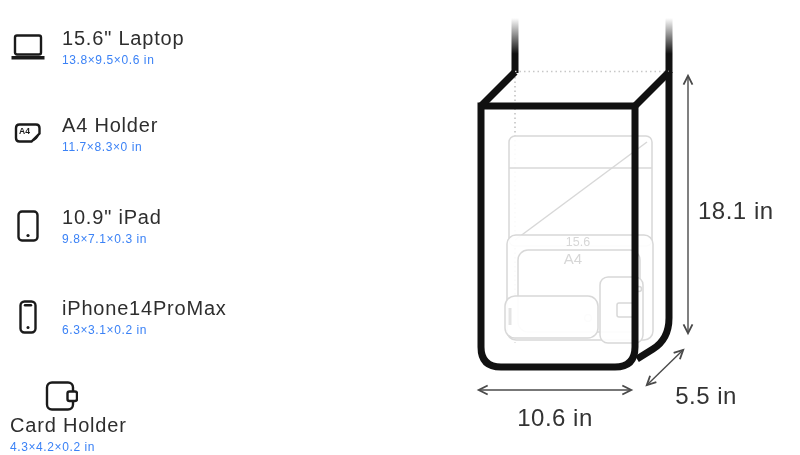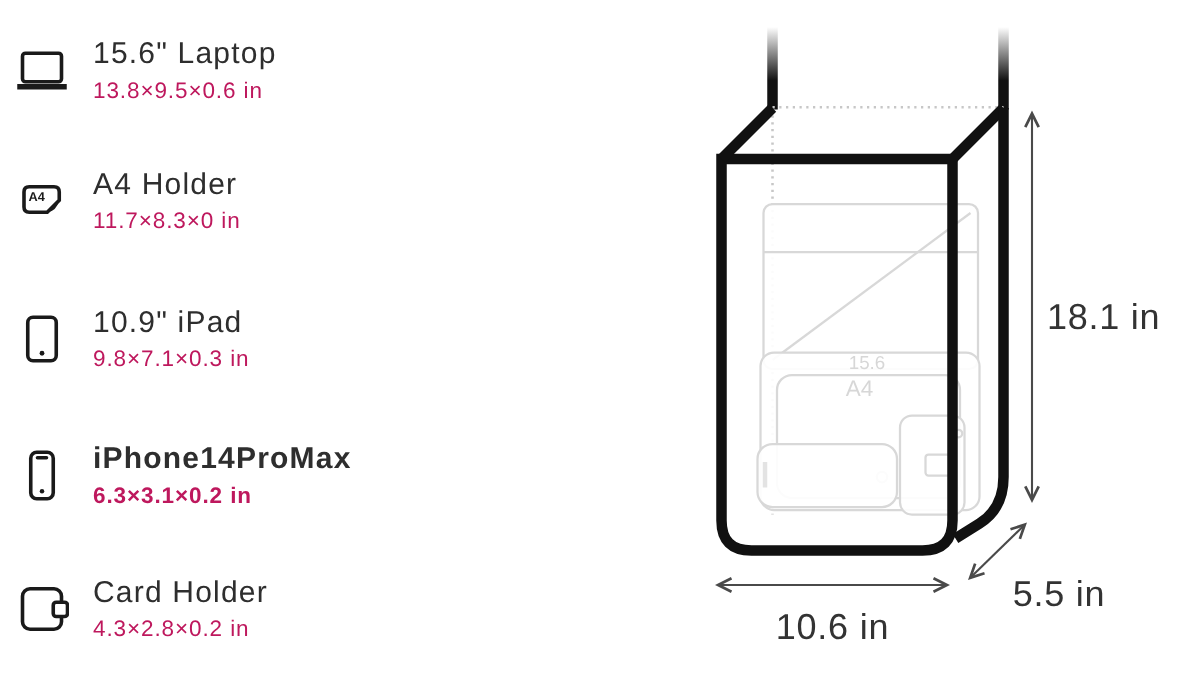--- a/index.html
+++ b/index.html
@@ -5,22 +5,22 @@
   html,body{margin:0;padding:0;background:#fff;}
   .screen{
     position:relative;width:800px;height:455px;background:#ffffff;overflow:hidden;
     font-family:"Liberation Sans", sans-serif;
   }
   .item-list{position:absolute;left:10px;top:0;width:300px;}
   .item{position:absolute;left:0;display:flex;align-items:center;height:56px;}
   .item .icon{width:36px;height:36px;flex:none;margin-right:16px;}
   .item-text{display:flex;flex-direction:column;gap:4px;}
   .item-name{font-size:20px;letter-spacing:0.8px;color:#2e2e2e;line-height:1.15;white-space:nowrap;}
-  .item-dims{font-size:15px;letter-spacing:0.6px;color:#be185d;line-height:1.15;white-space:nowrap;}
-  .i1{top:19px;} .i2{top:106px;} .i3{top:198px;} .i4{top:289px;font-weight:bold;} .i5{top:378px;}
+  .item-dims{font-size:12px;letter-spacing:0.6px;color:#3b82f6;line-height:1.15;white-space:nowrap;}
+  .i1{top:19px;} .i2{top:106px;} .i3{top:198px;} .i4{top:289px;} .i5{top:378px;flex-direction:column;}
   .bag-svg{position:absolute;left:440px;top:0;}
   .sketch{stroke:#d8d8d8;stroke-width:1.5;fill:rgba(255,255,255,0.92);}
   .sketchline{stroke:#d8d8d8;stroke-width:1.5;fill:none;}
   .ink{stroke:#111111;stroke-width:7;fill:none;stroke-linejoin:miter;}
   .dotted{stroke:#c7c7c7;stroke-width:1.7;fill:none;stroke-dasharray:1.5 3;}
   .dim{stroke:#4a4a4a;stroke-width:1.4;fill:none;}
   .dimlabel{font-family:"Liberation Sans", sans-serif;font-size:24px;fill:#333333;letter-spacing:0.5px;}
   .ghostlabel{font-family:"Liberation Sans", sans-serif;fill:#d7d7d7;}
   .iconstroke{stroke:#1a1a1a;stroke-width:2.4;fill:none;}
 </style>
@@ -77,21 +77,21 @@
       </div>
     </div>
 
     <div class="item i5">
       <svg class="icon" viewBox="0 0 36 36">
         <rect class="iconstroke" x="5" y="4.5" width="26" height="27" rx="5"></rect>
         <rect x="25.5" y="13.5" width="9.5" height="9.5" rx="2" fill="#ffffff" stroke="#1a1a1a" stroke-width="2.4"></rect>
       </svg>
       <div class="item-text">
         <div class="item-name">Card Holder</div>
-        <div class="item-dims">4.3×2.8×0.2 in</div>
+        <div class="item-dims">4.3×4.2×0.2 in</div>
       </div>
     </div>
 
   </div>
 
   <svg class="bag-svg" width="360" height="455" viewBox="0 0 360 455">
     <defs>
       <linearGradient id="strapGrad" x1="0" y1="0" x2="0" y2="1">
         <stop offset="0" stop-color="#111111" stop-opacity="0"></stop>
         <stop offset="0.65" stop-color="#111111" stop-opacity="1"></stop>

